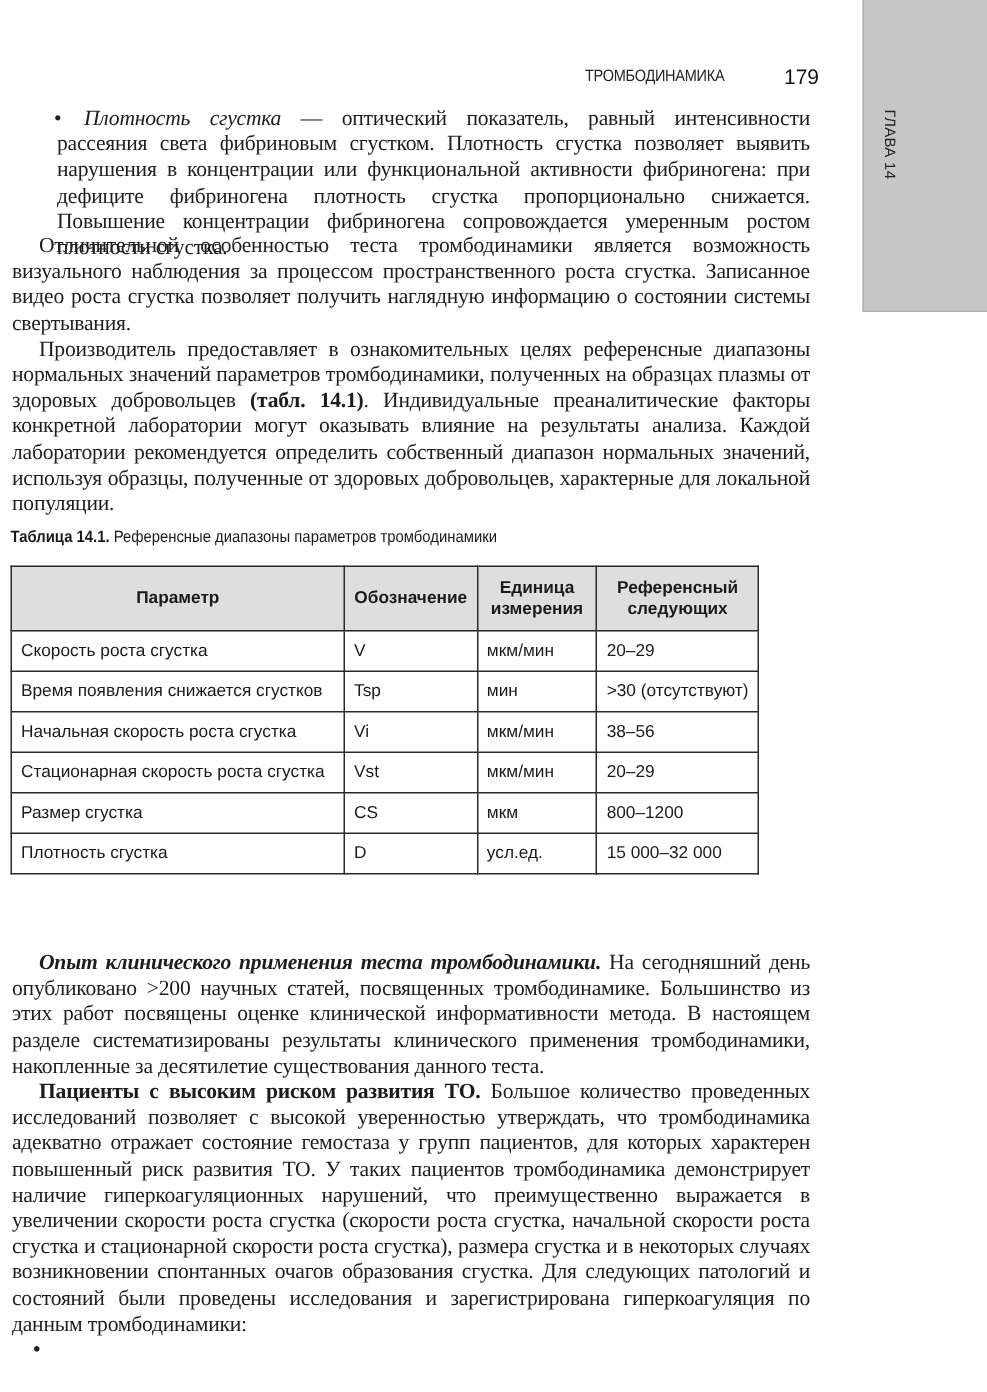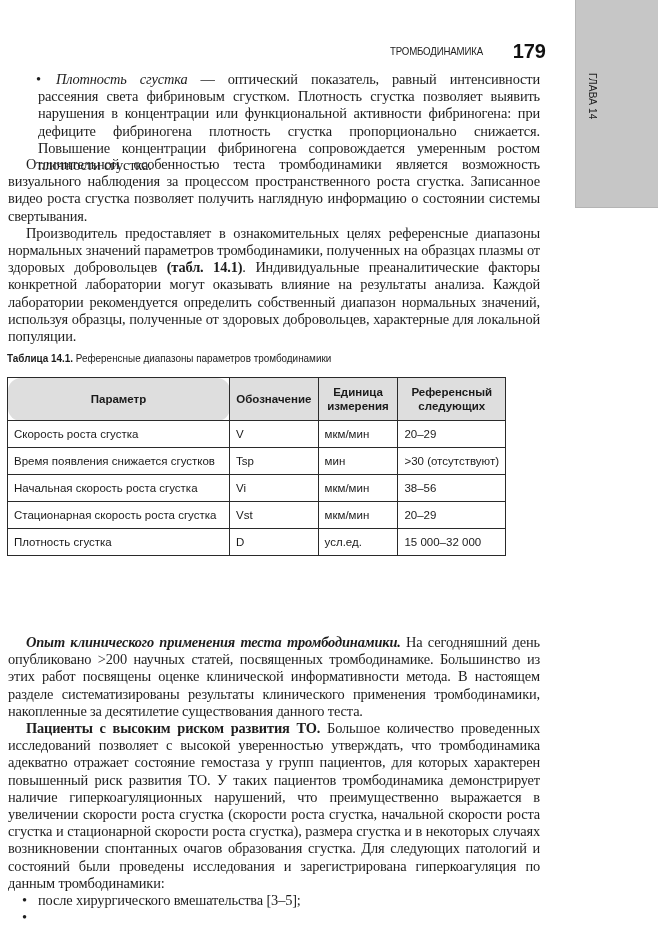--- a/index.html
+++ b/index.html
@@ -16,21 +16,21 @@
       writing-mode: vertical-rl; font-family: "Liberation Sans", sans-serif;
       font-size: 10px; letter-spacing: 0.2px; color: #222; line-height: 18px;
       text-align: left;
     }
     .running-head {
       position: absolute; left: 390px; top: 41px; width: 156px; height: 20px;
       display: flex; justify-content: space-between; align-items: center;
       font-family: "Liberation Sans", sans-serif;
     }
     .running-title { font-size: 11px; color: #222; letter-spacing: -0.2px; transform: scaleX(0.88); transform-origin: left center; }
-    .page-number { font-size: 20px; font-weight: bold; color: #111; margin-left: 16px; }
+    .page-number { font-size: 14px; font-weight: normal; color: #111; margin-left: 16px; }
     .text {
       position: absolute; left: 8px; width: 532px;
       font-family: "Liberation Serif", serif; font-size: 14.4px; line-height: 17.2px;
       text-align: justify; color: #1d1d1d; letter-spacing: -0.15px;
     }
     .text p { margin: 0; text-indent: 18px; }
     .bullet-item { position: relative; padding-left: 30px; text-indent: 0; }
     .bullet-item .bullet { position: absolute; left: 10px; top: 0; }
     .b1 { top: 71px; }
     .b2 { top: 156px; }
@@ -44,21 +44,21 @@
       position: absolute; left: 7px; top: 377px; width: 499px;
       border-collapse: collapse; font-family: "Liberation Sans", sans-serif;
       font-size: 11.5px; color: #1a1a1a;
     }
     th, td { border: 1.5px solid #2a2a2a; padding: 0 6px; text-align: left; }
     th {
       background: #dedede; font-weight: bold; height: 42px; text-align: center;
       line-height: 14px; font-size: 11.5px;
     }
     td { height: 26px; white-space: nowrap; }
-    .c1 { width: 218px; border-radius: 13px; } .c2 { width: 76px; } .c3 { width: 74px; } .c4 { width: 94px; }
+    .c1 { width: 218px; } .c2 { width: 76px; } .c3 { width: 74px; } .c4 { width: 94px; }
     .b3 { top: 634px; }
     .b3 p { text-indent: 18px; }
     .bullets2 { margin: 0; padding: 0; list-style: none; }
     .bullets2 li { position: relative; padding-left: 30px; }
     .bullets2 li .bullet { position: absolute; left: 14px; }
   </style>
 </head>
 <body>
 
 <div class="tab"></div>
@@ -110,28 +110,34 @@
         <td>мкм/мин</td>
         <td>38–56</td>
     </tr>
     <tr>
       <td>Стационарная скорость роста сгустка</td>
         <td>Vst</td>
         <td>мкм/мин</td>
         <td>20–29</td>
     </tr>
     <tr>
+      <td>Размер сгустка</td>
+        <td>CS</td>
+        <td>мкм</td>
+        <td>800–1200</td>
+    </tr>
+    <tr>
       <td>Плотность сгустка</td>
         <td>D</td>
         <td>усл.ед.</td>
         <td>15 000–32 000</td>
     </tr>
   </tbody>
 </table>
 
 <div class="text b3">
   <p><b><i>Опыт клинического применения теста тромбодинамики.</i></b><span> На сегодняшний день опубликовано &gt;200 научных статей, посвященных тромбодинамике. Большинство из этих работ посвящены оценке клинической информативности метода. В настоящем разделе систематизированы результаты клинического применения тромбодинамики, накопленные за десятилетие существования данного теста.</span></p>
   <p><b>Пациенты с высоким риском развития ТО.</b><span> Большое количество проведенных исследований позволяет с высокой уверенностью утверждать, что тромбодинамика адекватно отражает состояние гемостаза у групп пациентов, для которых характерен повышенный риск развития ТО. У таких пациентов тромбодинамика демонстрирует наличие гиперкоагуляционных нарушений, что преимущественно выражается в увеличении скорости роста сгустка (скорости роста сгустка, начальной скорости роста сгустка и стационарной скорости роста сгустка), размера сгустка и в некоторых случаях возникновении спонтанных очагов образования сгустка. Для следующих патологий и состояний были проведены исследования и зарегистрирована гиперкоагуляция по данным тромбодинамики:</span></p>
   <ul class="bullets2">
-    <li><span class="bullet">•</span><span>после хирургического вмешательства [3–5];</span></li>
+    <li><span class="bullet">•</span></li>
     <li><span class="bullet">•</span></li>
   </ul>
 </div>
 
 </body></html>

